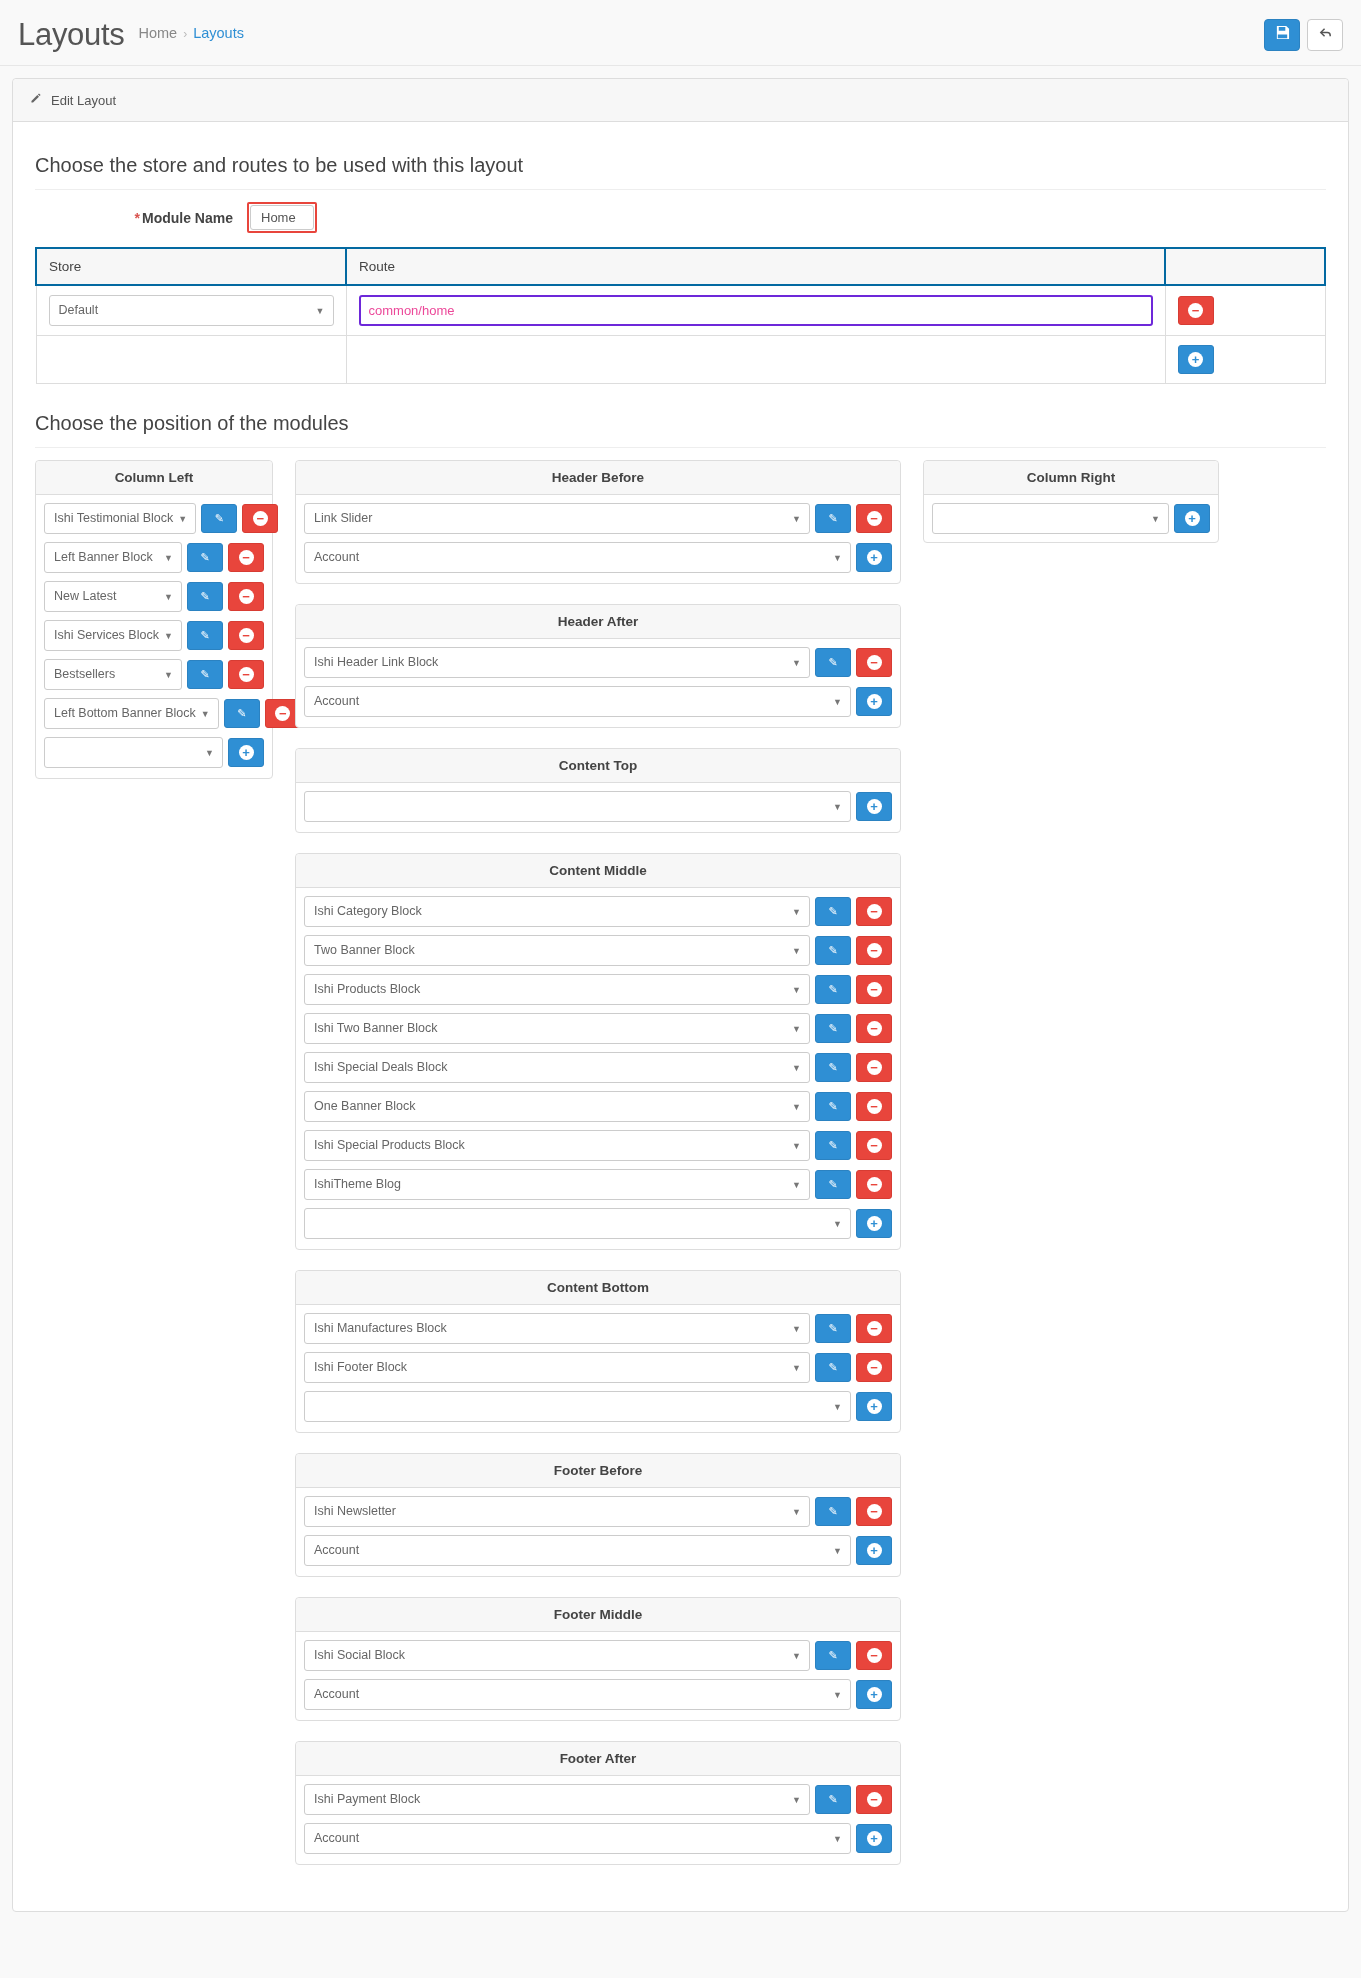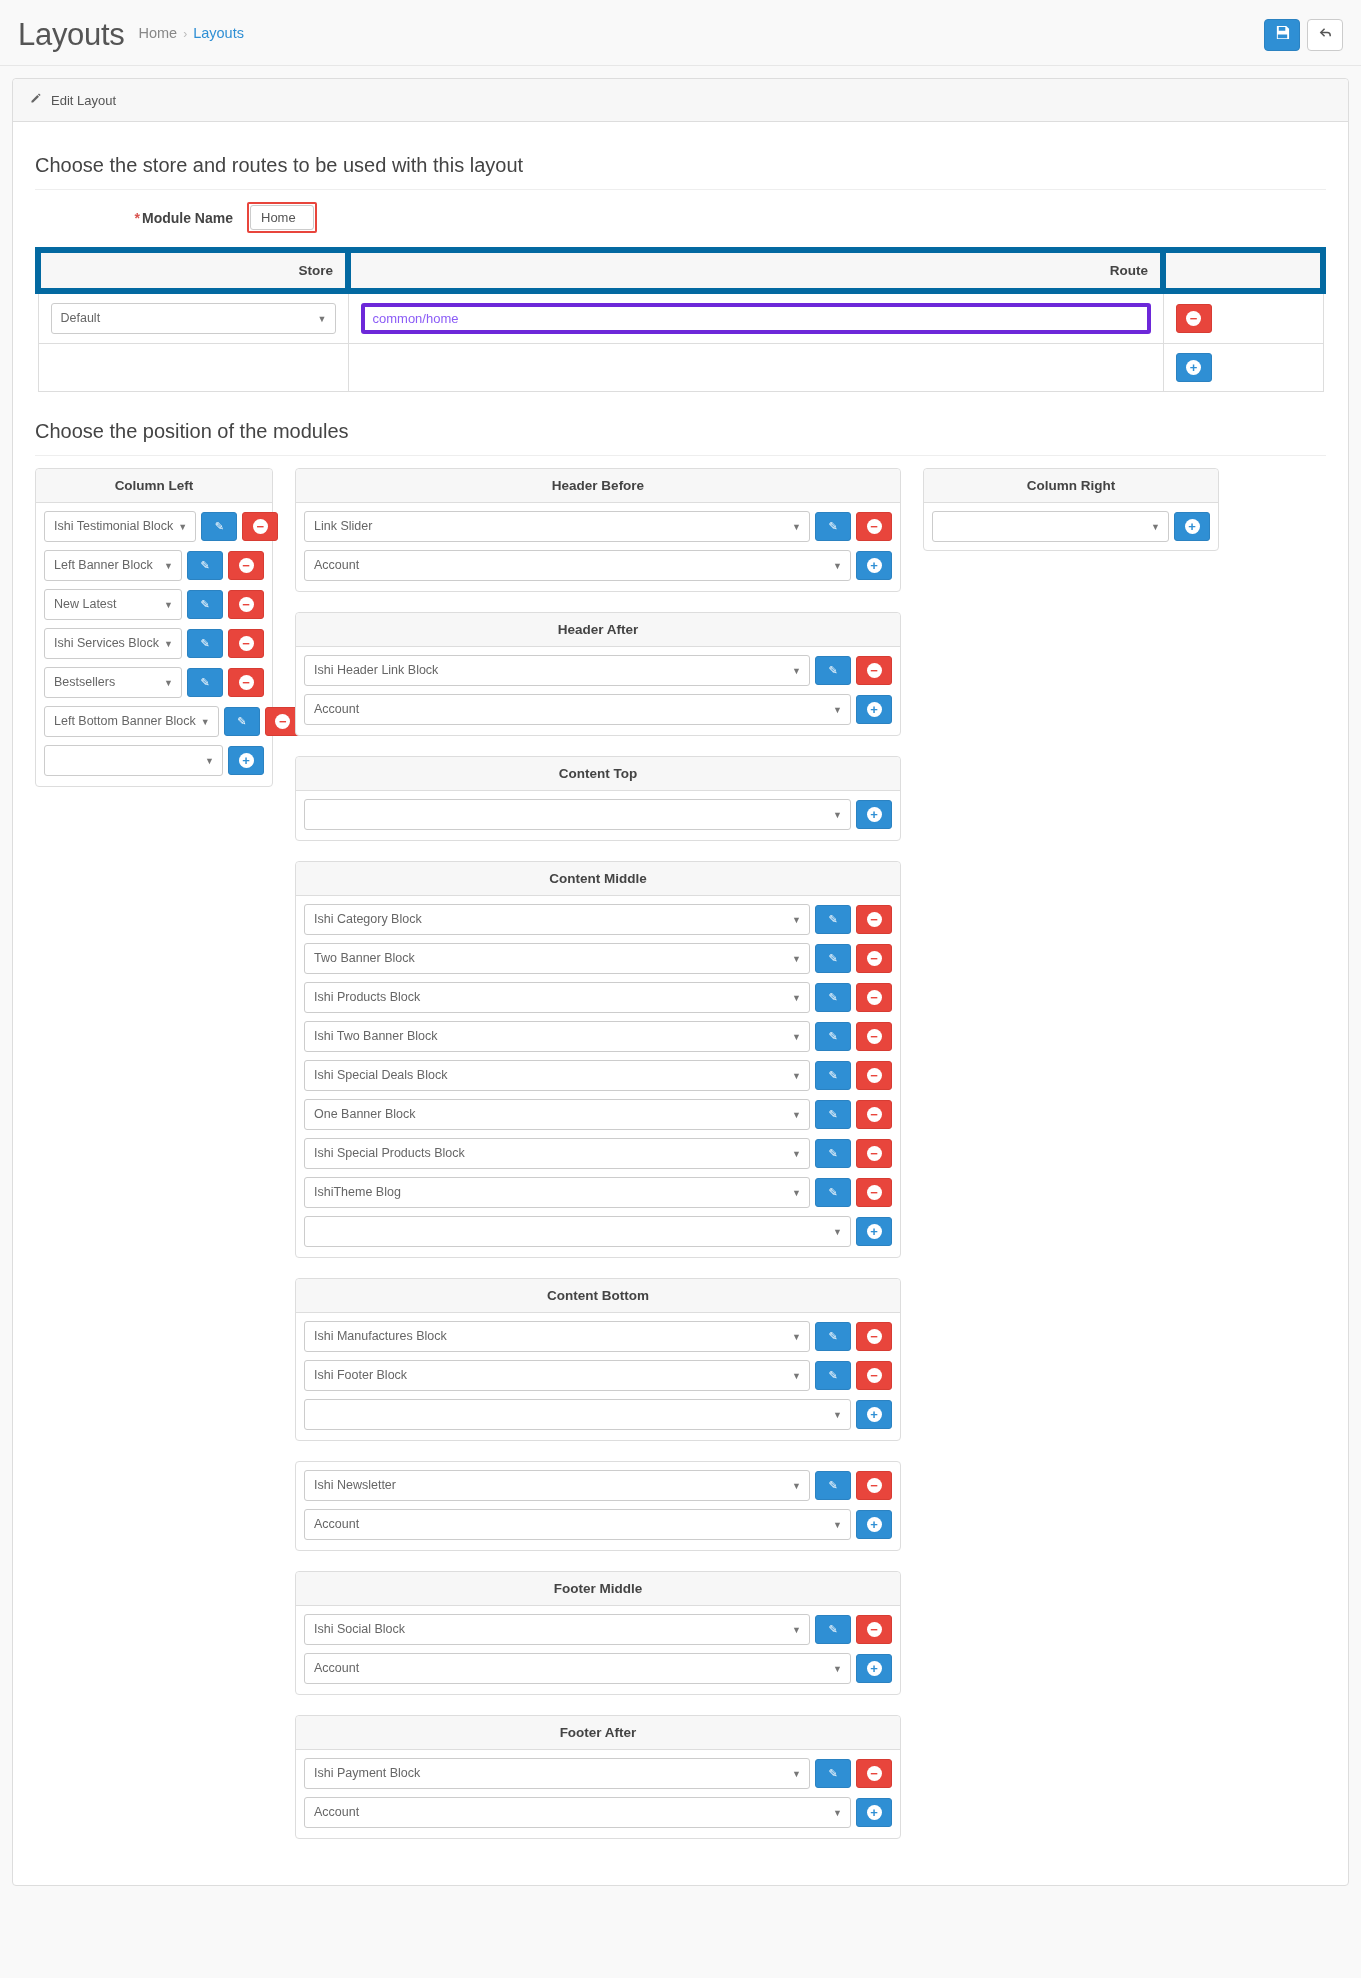--- a/index.html
+++ b/index.html
@@ -123,40 +123,40 @@
 
   
   table.routes {
     width: 100%;
     border-collapse: collapse;
     margin-bottom: 12px;
     font-size: 13.5px;
   }
   table.routes th {
     background: #f7f7f7;
-    border: 6px solid #0369a1;
-    text-align: right;
+    border: 2px solid #0369a1;
+    text-align: left;
     padding: 10px 12px;
-    font-weight: bold;
+    font-weight: normal;
     color: #444;
   }
   table.routes td {
     border: 1px solid #dddddd;
     padding: 9px 12px;
     vertical-align: middle;
     background: #fff;
   }
   td.act-col { width: 160px; background: #fcfcfc; text-align: left; }
   .sel, .txt {
     width: 100%;
     height: 31px;
-    border: 4px solid #6d28d9;
+    border: 2px solid #6d28d9;
     border-radius: 3px;
     font-size: 13px;
-    color: #8b5cf6;
+    color: #ec4899;
     background: #fff;
     padding: 4px 8px;
   }
   .select-wrap { position: relative; display: block; }
   .select-wrap .caret {
     position: absolute;
     right: 9px; top: 50%;
     transform: translateY(-50%);
     font-size: 9px;
     color: #777;
@@ -638,20 +638,21 @@
                 <span class="caret">▼</span>
               </div>
               <div class="btn-round btn-info">
                   <span class="circle-icon blue">+</span>
                 </div>
             </div>
           </div>
         </div>
 
         <div class="mod-panel">
+          <div class="mod-panel-head">Footer Before</div>
           <div class="mod-panel-body">
             <div class="mod-row">
               <div class="select-wrap">
                 <div class="select-box">Ishi Newsletter</div>
                 <span class="caret">▼</span>
               </div>
               <div class="btn-round btn-info">
                   <span class="pencil">✎</span>
                 </div>
               <div class="btn-round btn-danger">

